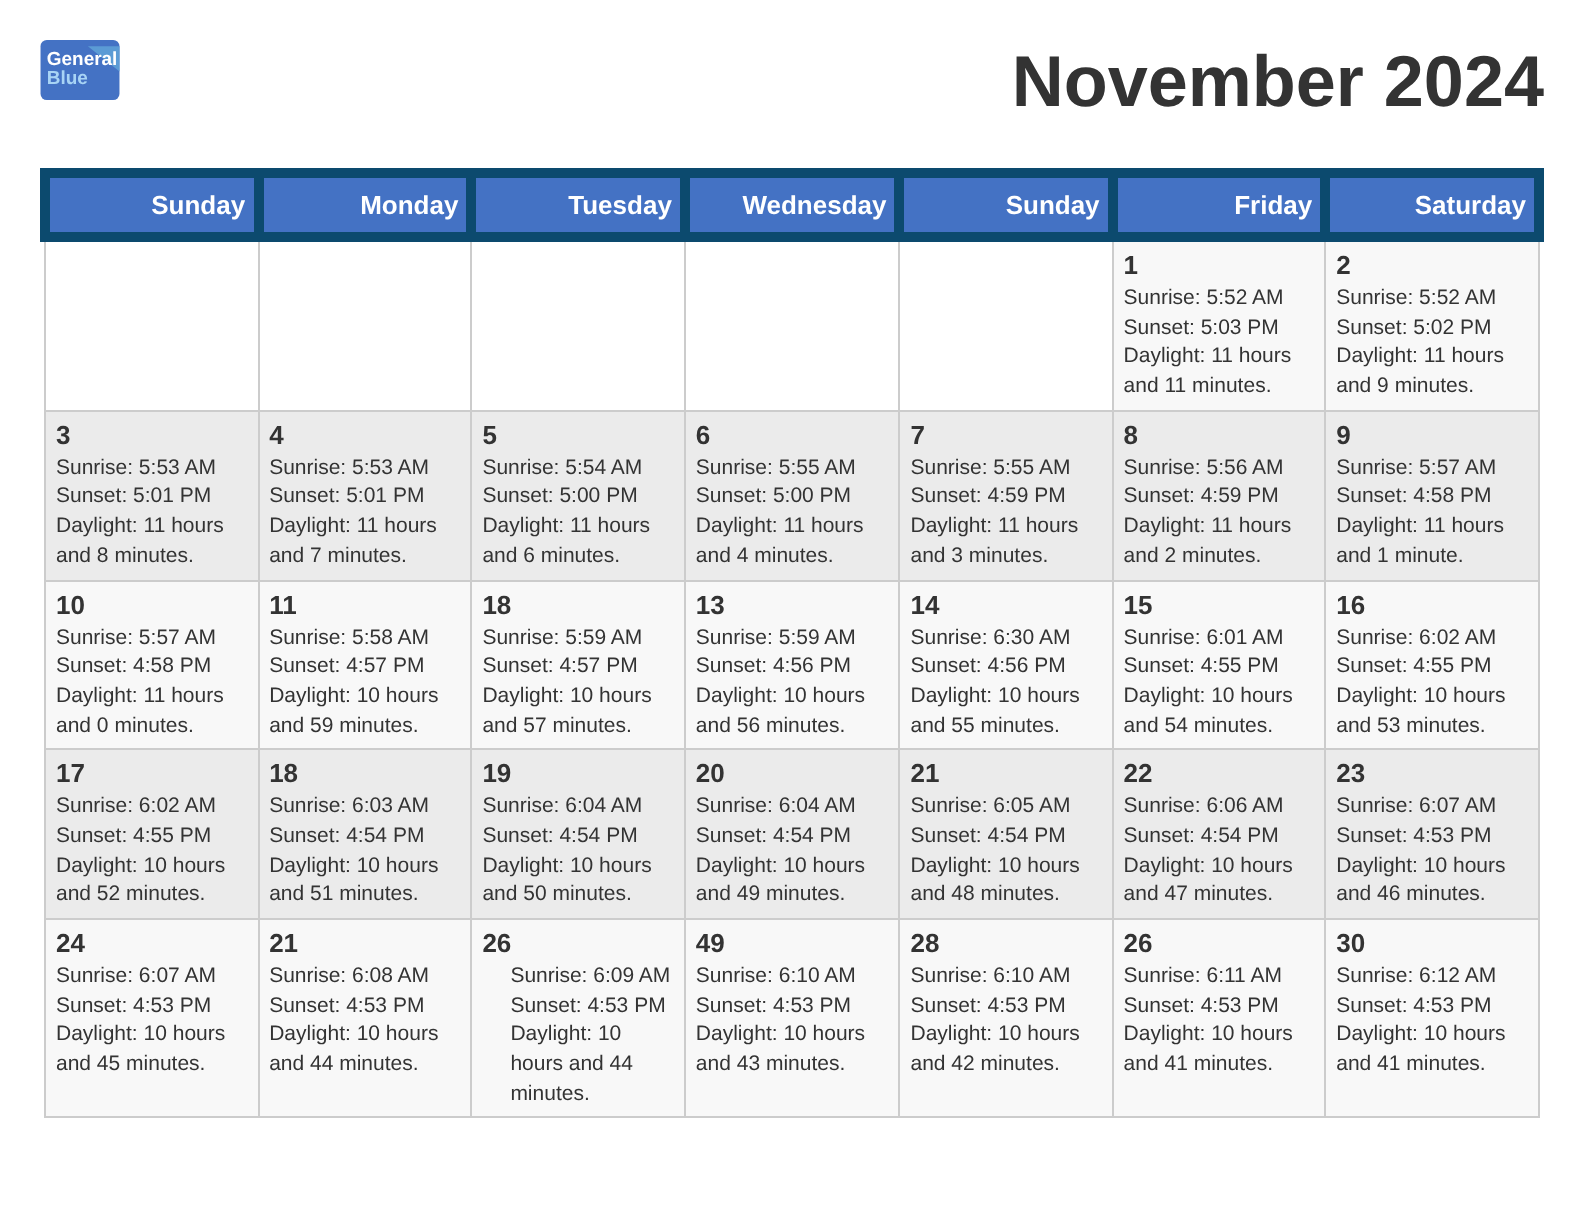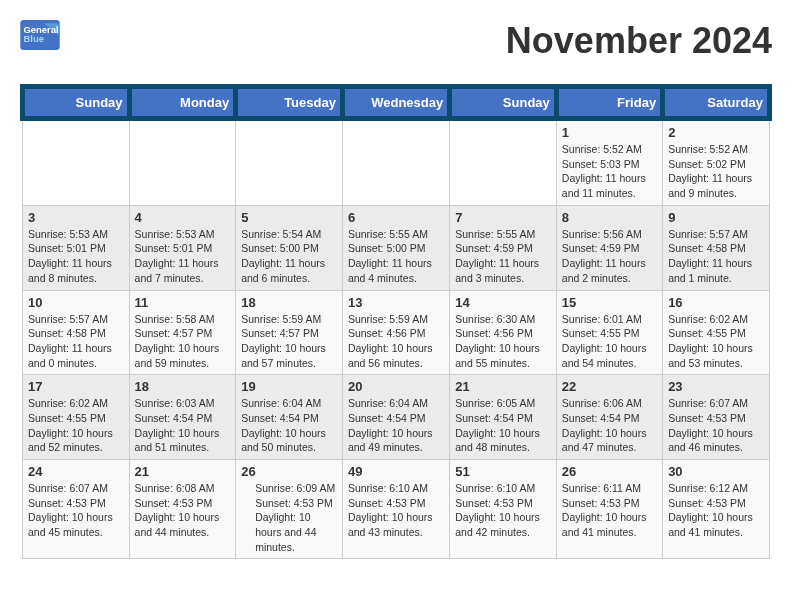--- a/index.html
+++ b/index.html
@@ -281,21 +281,21 @@
 Sunset: 4:53 PM
 Daylight: 10 hours and 44 minutes.</div>
         </td>
         <td>
           <span class="day-num">49</span>
           <div class="day-info" style="white-space: pre-line;">Sunrise: 6:10 AM
 Sunset: 4:53 PM
 Daylight: 10 hours and 43 minutes.</div>
         </td>
         <td>
-          <span class="day-num">51</span>
+          <span class="day-num">28</span>
           <div class="day-info" style="white-space: pre-line;">Sunrise: 6:10 AM
 Sunset: 4:53 PM
 Daylight: 10 hours and 42 minutes.</div>
         </td>
         <td>
           <span class="day-num">26</span>
           <div class="day-info" style="white-space: pre-line;">Sunrise: 6:11 AM
 Sunset: 4:53 PM
 Daylight: 10 hours and 41 minutes.</div>
         </td>

